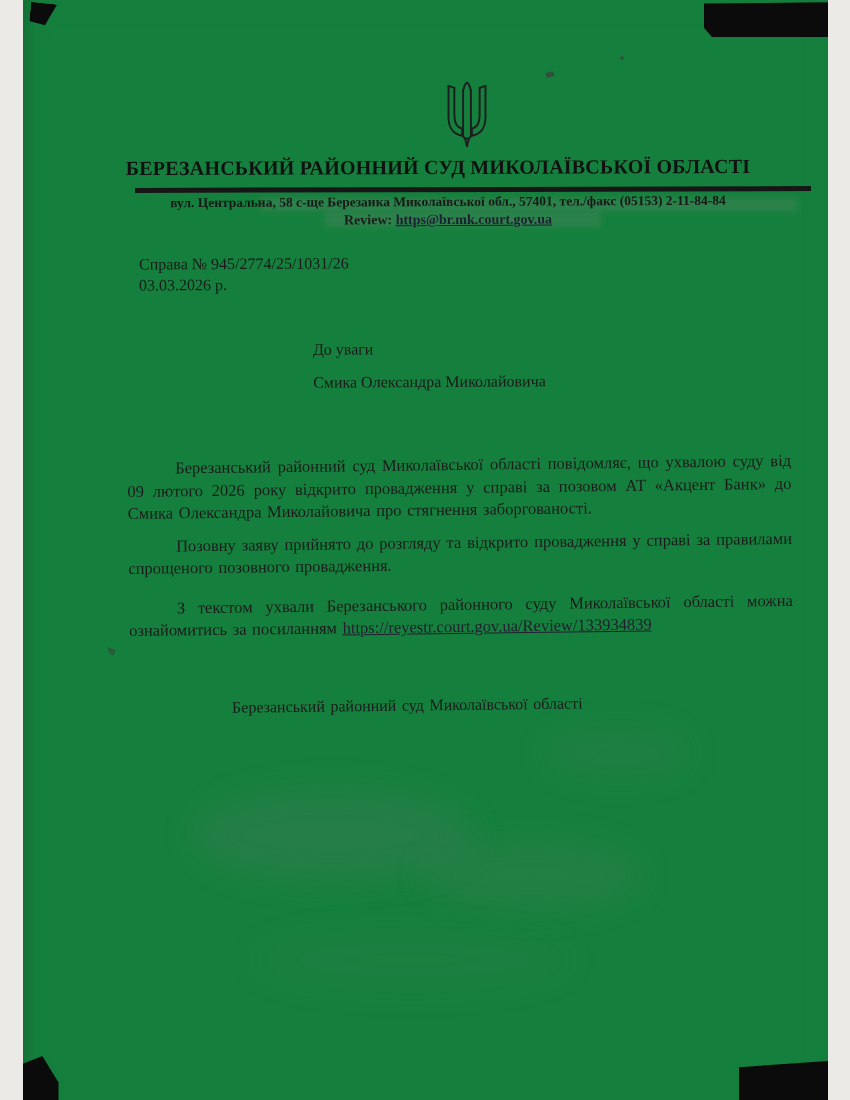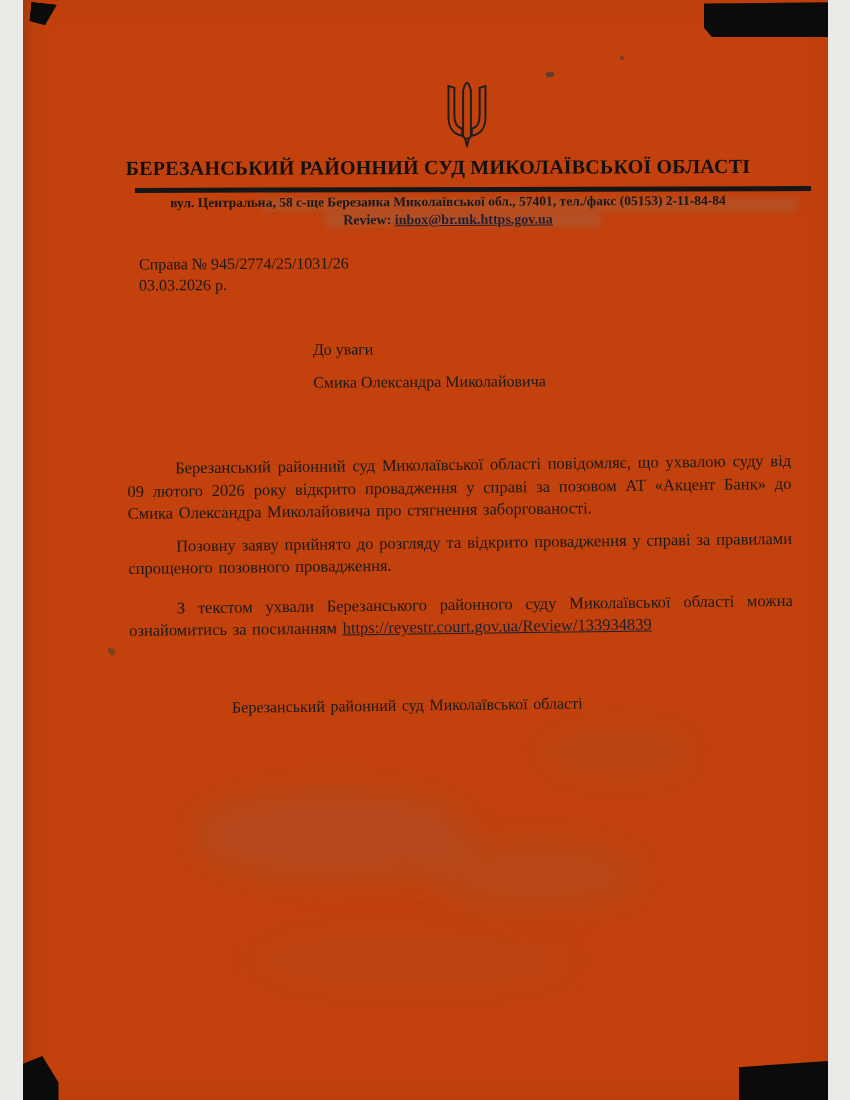--- a/index.html
+++ b/index.html
@@ -1,18 +1,18 @@
 <!DOCTYPE html>
 <html><head>
 <meta charset="utf-8">
 <style>
   html,body{margin:0;padding:0;background:#eceae7;}
   .page{
     position:relative;width:805px;height:1100px;margin:0 auto;
-    background:#c2410c;overflow:hidden;
+    background:#15803d;overflow:hidden;
     font-family:"Liberation Serif","DejaVu Serif",serif;color:#1a1a1a;
     box-shadow:inset 0 0 40px rgba(0,0,0,0.04);
   }
   
   .mark{position:absolute;background:#0b0b0b;}
   .mark-tl{left:7px;top:3px;width:26px;height:22px;clip-path:polygon(0 0,100% 0,62% 100%,0 88%);transform:rotate(6deg);}
   .mark-tr{left:681px;top:2px;width:169px;height:35px;clip-path:polygon(0 4%,100% 0,100% 100%,5% 100%,0 72%);}
   .mark-bl{left:0px;top:1056px;width:36px;height:44px;clip-path:polygon(0 18%,55% 0,100% 60%,100% 100%,0 100%);}
   .mark-br{left:716px;top:1058px;width:134px;height:42px;clip-path:polygon(0 22%,100% 0,100% 100%,0 100%);}
   .speck{position:absolute;background:#3c3c3c;}
@@ -96,21 +96,21 @@
       <path d="M22 48 L22 55"></path>
       <path d="M32 48 L32 55"></path>
       <path d="M22 55 L25 58 L27 66 L29 58 L32 55"></path>
       <path d="M25 58 L29 58"></path>
     </svg>
   </div>
 
   <div class="court-title">БЕРЕЗАНСЬКИЙ РАЙОННИЙ СУД МИКОЛАЇВСЬКОЇ ОБЛАСТІ</div>
   <div class="header-rule"></div>
   <div class="court-address">вул. Центральна, 58 с-ще Березанка Миколаївської обл., 57401, тел./факс   (05153) 2-11-84-84</div>
-  <div class="email-line"><span>Review: </span><a class="email-link">inbox@br.mk.https.gov.ua</a></div>
+  <div class="email-line"><span>Review: </span><a class="email-link">https@br.mk.court.gov.ua</a></div>
 
   <div class="case-block">
     <div>Справа № 945/2774/25/1031/26</div>
     <div>03.03.2026 р.</div>
   </div>
 
   <div class="recipient-block">
     <div>До уваги</div>
     <div class="recipient-name">Смика Олександра Миколайовича</div>
   </div>

